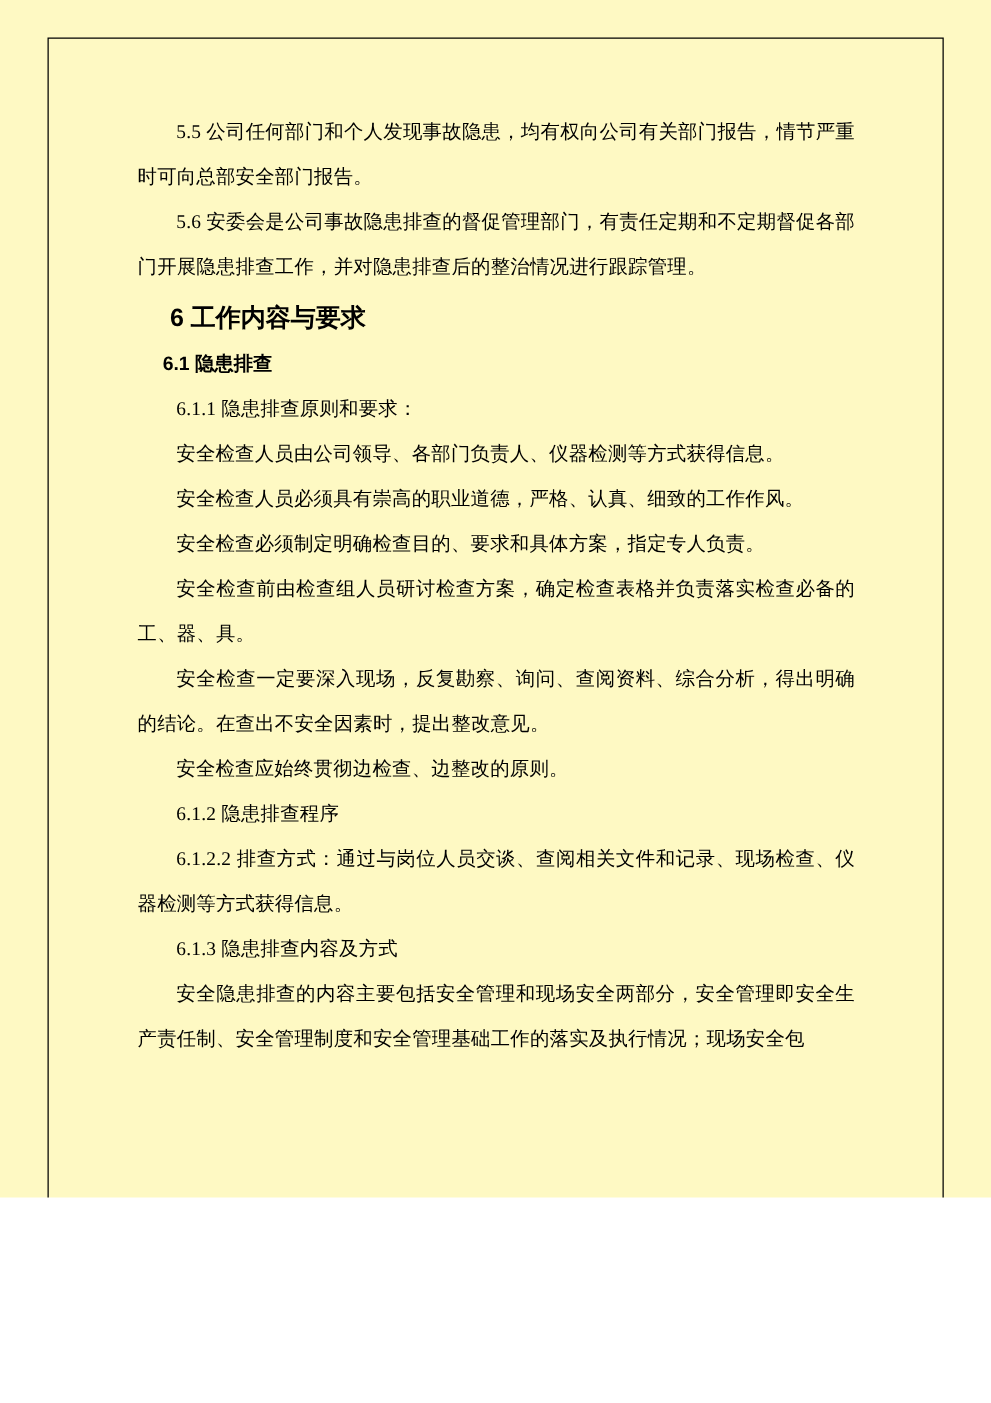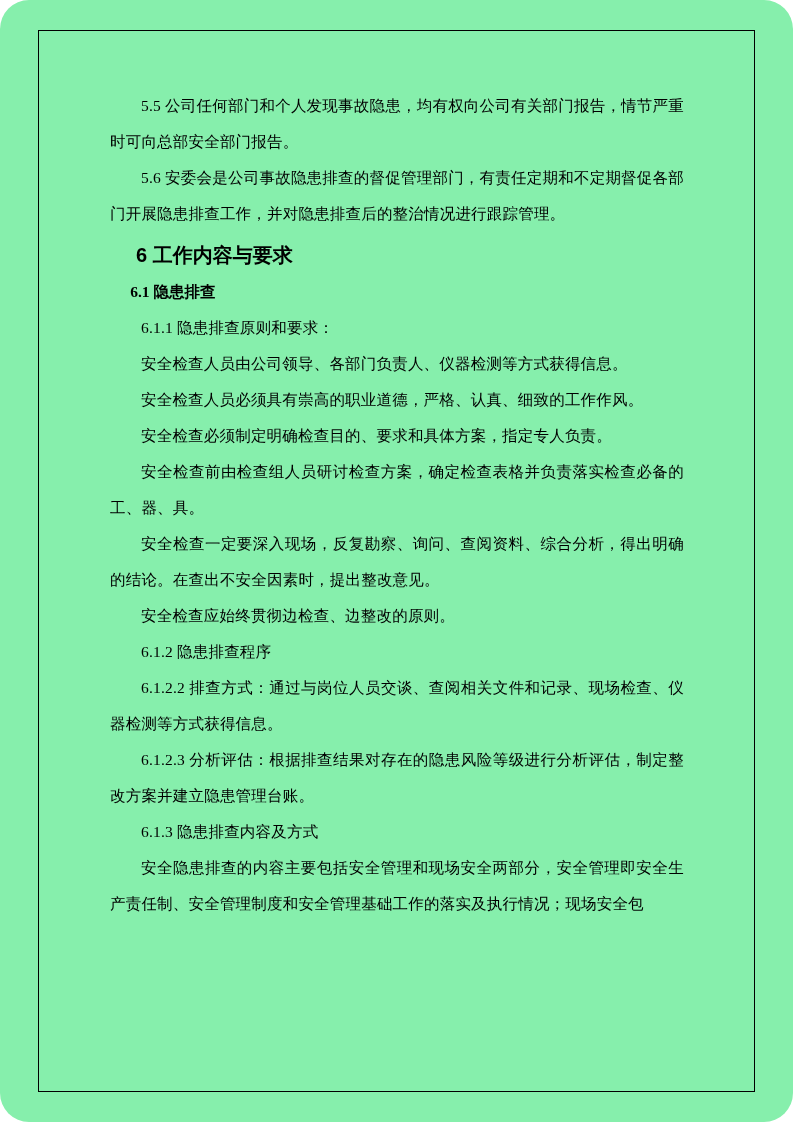--- a/index.html
+++ b/index.html
@@ -10,25 +10,24 @@
   body {
     width: 793px;
     height: 1122px;
     font-family: "Liberation Serif", "DejaVu Serif", serif;
     color: #000000;
     position: relative;
   }
   .page {
     position: relative;
     width: 793px;
-    height: 1122px;
+    height: 958px;
     box-sizing: border-box;
-    background: #86efac;
+    background: #fef9c3;
     overflow: hidden;
-    border-radius: 29px;
   }
   .page-border {
     position: absolute;
     left: 38px;
     top: 30px;
     width: 717px;
     height: 1062px;
     border: 1px solid #000000;
     box-sizing: border-box;
     pointer-events: none;
@@ -57,21 +56,21 @@
     font-weight: bold;
     text-indent: 1.3em;
     font-family: "Liberation Sans", "DejaVu Sans", sans-serif;
   }
   h3.subsection {
     margin: 0;
     font-size: 15.5px;
     line-height: 36px;
     font-weight: bold;
     text-indent: 1.3em;
-    font-family: Liberation Serif, serif;
+    font-family: Liberation Sans, sans-serif;
   }
 </style>
 </head>
 <body>
 
 <div class="page">
   <div class="page-border"></div>
   <div class="content">
 
     <p class="indent">5.5  公司任何部门和个人发现事故隐患，均有权向公司有关部门报告，情节严重时可向总部安全部门报告。</p>
@@ -83,19 +82,18 @@
     <p class="indent">6.1.1  隐患排查原则和要求：</p>
     <p class="indent">安全检查人员由公司领导、各部门负责人、仪器检测等方式获得信息。</p>
     <p class="indent">安全检查人员必须具有崇高的职业道德，严格、认真、细致的工作作风。</p>
     <p class="indent">安全检查必须制定明确检查目的、要求和具体方案，指定专人负责。</p>
     <p class="indent">安全检查前由检查组人员研讨检查方案，确定检查表格并负责落实检查必备的工、器、具。</p>
     <p class="indent">安全检查一定要深入现场，反复勘察、询问、查阅资料、综合分析，得出明确的结论。在查出不安全因素时，提出整改意见。</p>
     <p class="indent">安全检查应始终贯彻边检查、边整改的原则。</p>
 
     <p class="indent">6.1.2  隐患排查程序</p>
     <p class="indent">6.1.2.2  排查方式：通过与岗位人员交谈、查阅相关文件和记录、现场检查、仪器检测等方式获得信息。</p>
-    <p class="indent">6.1.2.3  分析评估：根据排查结果对存在的隐患风险等级进行分析评估，制定整改方案并建立隐患管理台账。</p>
 
     <p class="indent">6.1.3  隐患排查内容及方式</p>
     <p class="indent">安全隐患排查的内容主要包括安全管理和现场安全两部分，安全管理即安全生产责任制、安全管理制度和安全管理基础工作的落实及执行情况；现场安全包</p>
 
   </div>
 </div>
 
 </body></html>

